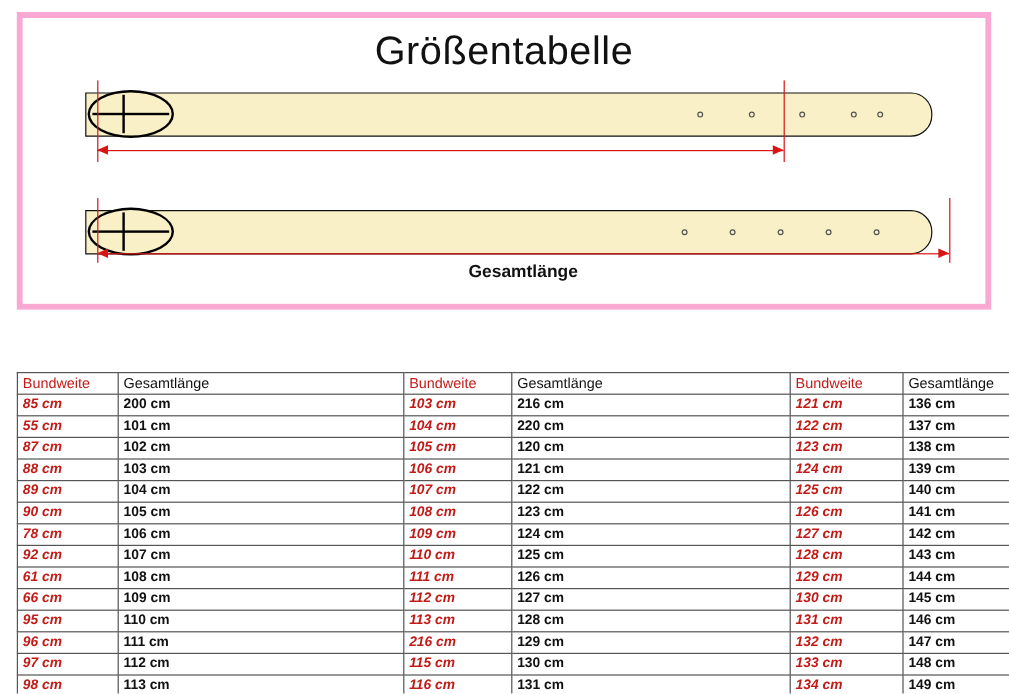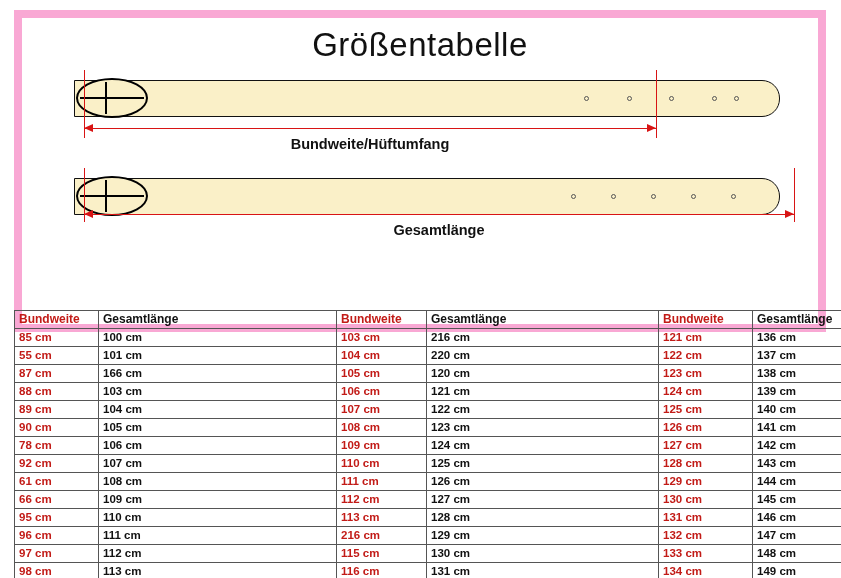--- a/index.html
+++ b/index.html
@@ -18,23 +18,23 @@
     width: 841px;
     height: 578px;
   }
 
   
   .diagram-panel {
     position: absolute;
     left: 14px;
     top: 10px;
     width: 812px;
-    height: 322px;
+    height: 248px;
     background: #ffffff;
-    border: 8px solid #f9a8d4;
+    border: 5px solid #f9a8d4;
     box-sizing: border-box;
   }
   .diagram-inner {
     position: relative;
     width: 100%;
     height: 100%;
     background: #ffffff;
   }
   .diagram-title {
     position: absolute;
@@ -159,30 +159,31 @@
   .size-table th, .size-table td {
     border: 1px solid #555555;
     font-size: 11.5px;
     padding: 1px 4px;
     height: 15px;
     line-height: 13px;
     text-align: left;
     font-family: "Liberation Sans", sans-serif;
   }
   .size-table th {
-    font-weight: bold;
+    font-weight: normal;
     font-size: 12px;
     color: #c21b17;
   }
   .size-table th.gesamt {
     color: #111111;
   }
   .size-table td.waist {
     color: #c21b17;
     font-weight: bold;
+    font-style: italic;
   }
   .size-table td.length {
     color: #111111;
     font-weight: bold;
   }
   .col-a { width: 84px; }
   .col-b { width: 238px; }
   .col-c { width: 90px; }
   .col-d { width: 232px; }
   .col-e { width: 94px; }
@@ -205,21 +206,20 @@
       </div>
       <div class="hole" style="left:562px; top:78px;"></div>
       <div class="hole" style="left:605px; top:78px;"></div>
       <div class="hole" style="left:647px; top:78px;"></div>
       <div class="hole" style="left:690px; top:78px;"></div>
       <div class="hole" style="left:712px; top:78px;"></div>
 
       <div class="tick" style="left:62px; top:52px; height:68px;"></div>
       <div class="tick" style="left:634px; top:52px; height:68px;"></div>
       <div class="measure" style="left:62px; top:110px; width:572px;"></div>
-      <div class="measure-label" style="left:62px; top:118px; width:572px;">Bundweite/Hüftumfang</div>
 
       <div class="belt belt-bottom"></div>
       <div class="buckle buckle-bottom">
         <div class="prong-h"></div>
         <div class="prong-v"></div>
       </div>
       <div class="hole" style="left:549px; top:176px;"></div>
       <div class="hole" style="left:589px; top:176px;"></div>
       <div class="hole" style="left:629px; top:176px;"></div>
       <div class="hole" style="left:669px; top:176px;"></div>
@@ -248,37 +248,37 @@
         <th class="gesamt">Gesamtlänge</th>
         <th>Bundweite</th>
         <th class="gesamt">Gesamtlänge</th>
         <th>Bundweite</th>
         <th class="gesamt">Gesamtlänge</th>
       </tr>
     </thead>
     <tbody id="table-body">
         <tr>
           <td class="waist">85 cm</td>
-          <td class="length">100 cm</td>
+          <td class="length">200 cm</td>
           <td class="waist">103 cm</td>
           <td class="length">216 cm</td>
           <td class="waist">121 cm</td>
           <td class="length">136 cm</td>
         </tr>
         <tr>
           <td class="waist">55 cm</td>
           <td class="length">101 cm</td>
           <td class="waist">104 cm</td>
           <td class="length">220 cm</td>
           <td class="waist">122 cm</td>
           <td class="length">137 cm</td>
         </tr>
         <tr>
           <td class="waist">87 cm</td>
-          <td class="length">166 cm</td>
+          <td class="length">102 cm</td>
           <td class="waist">105 cm</td>
           <td class="length">120 cm</td>
           <td class="waist">123 cm</td>
           <td class="length">138 cm</td>
         </tr>
         <tr>
           <td class="waist">88 cm</td>
           <td class="length">103 cm</td>
           <td class="waist">106 cm</td>
           <td class="length">121 cm</td>

